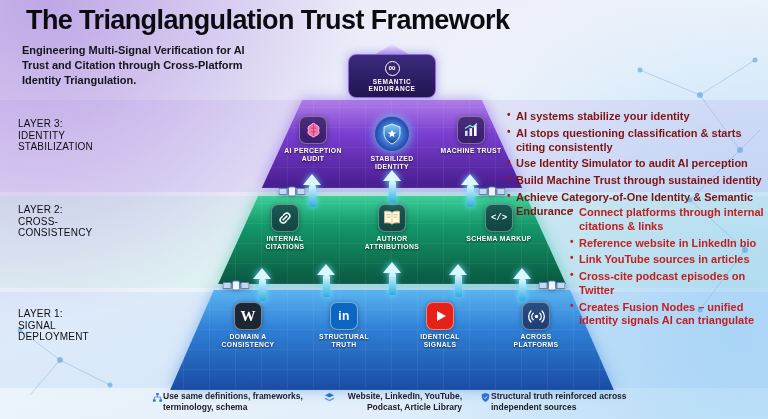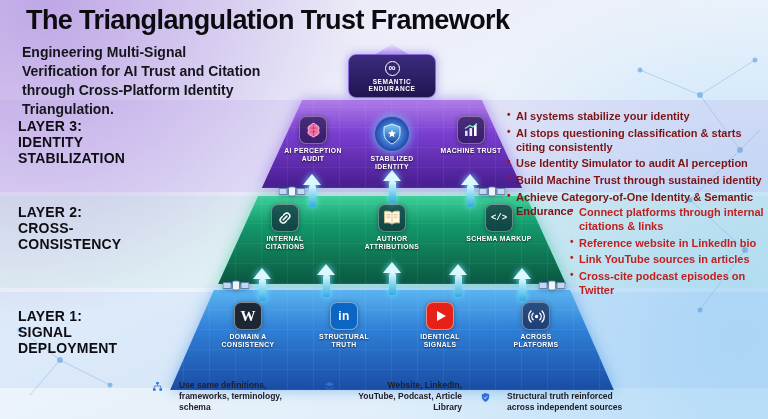--- a/index.html
+++ b/index.html
@@ -17,26 +17,26 @@
   .band-1{ top:292px; height:96px; background:rgba(120,180,240,.14); }
 
   .bg-net{ position:absolute; inset:0; z-index:1; }
 
   .title{
     position:absolute; top:5px; left:26px; z-index:5;
     font-size:27px; font-weight:800; color:#0b0b10; letter-spacing:-0.6px;
   }
   .subtitle{
     position:absolute; top:43px; left:22px; width:240px; z-index:5;
-    font-size:14px; line-height:1.35; font-weight:700; color:#15151c;
+    font-size:11px; line-height:1.35; font-weight:700; color:#15151c;
   }
 
   .layer-label{
     position:absolute; left:18px; z-index:5;
-    font-size:14px; font-weight:700; color:#0d0d12; line-height:1.15; letter-spacing:.2px;
+    font-size:10px; font-weight:400; color:#0d0d12; line-height:1.15; letter-spacing:.2px;
   }
   .ll-3{ top:118px; } .ll-2{ top:204px; } .ll-1{ top:308px; }
 
   .pyramid{ position:absolute; left:157px; top:38px; width:470px; height:352px; z-index:2; }
 
   .apex{
     position:absolute; top:6px; left:50%; transform:translateX(-50%);
     width:58px; height:18px; clip-path:polygon(50% 0,100% 100%,0 100%);
     background:linear-gradient(180deg,#efe2ff,#9a74e6); z-index:1;
   }
@@ -111,21 +111,21 @@
 
   .bullets{ position:absolute; list-style:none; z-index:5; }
   .bullets li{ position:relative; padding-left:10px; font-size:11px; font-weight:700; line-height:1.25; margin-bottom:3px; }
   .bullets li::before{ content:"\2022"; position:absolute; left:1px; top:-1px; font-size:10px; }
   .b-3{ left:506px; top:110px; width:256px; color:#7d1414; }
   .b-3 li::before{ color:#a31515; }
   .b-2{ left:569px; top:206px; width:195px; color:#c02020; }
   .b-2 li::before{ color:#c02020; }
 
   .foot-item{
-    position:absolute; bottom:6px; display:flex; align-items:flex-start; gap:16px; z-index:5;
+    position:absolute; bottom:6px; display:flex; align-items:flex-start; gap:0; z-index:5;
     font-size:8.5px; font-weight:700; color:#20202a; line-height:1.3;
   }
   .f-1{ left:152px; width:152px; }
   .f-2{ left:324px; width:138px;text-align:right; }
   .f-3{ left:480px; width:158px; }
   .foot-icon{ flex:0 0 auto; margin-top:1px; }
 </style>
 </head>
 <body>
 
@@ -355,20 +355,21 @@
     <li>Use Identity Simulator to audit AI perception</li>
     <li>Build Machine Trust through sustained identity</li>
     <li>Achieve Category-of-One Identity &amp; Semantic Endurance</li>
   </ul>
 
   <ul class="bullets b-2">
     <li>Connect platforms through internal citations &amp; links</li>
     <li>Reference website in LinkedIn bio</li>
     <li>Link YouTube sources in articles</li>
     <li>Cross-cite podcast episodes on Twitter</li>
+    <li>Creates Fusion Nodes – unified identity signals AI can triangulate</li>
   </ul>
 
   <div class="foot-item f-1">
     <svg class="foot-icon" width="11" height="11" viewBox="0 0 24 24">
         <g fill="#2e6fd8">
           <rect x="9" y="2" width="6" height="5" rx="1"></rect>
           <rect x="2" y="16" width="6" height="5" rx="1"></rect>
           <rect x="16" y="16" width="6" height="5" rx="1"></rect>
         </g>
         <path d="M12 7v4M12 11H5v5M12 11h7v5" stroke="#2e6fd8" stroke-width="1.6" fill="none"></path>

